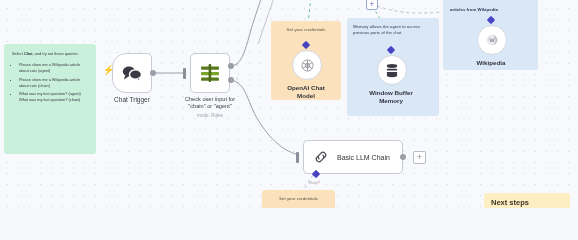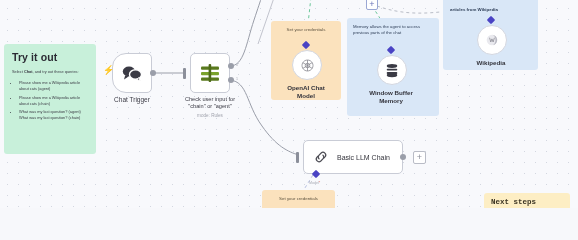--- a/index.html
+++ b/index.html
@@ -38,21 +38,21 @@
   #sticky-creds-llm{left:262px;top:190px;width:73px;height:20px;}
   #sticky-creds-llm .s-cap{font-size:4.4px;color:#5d5340;text-align:center;padding-top:6px;}
 
   #sticky-memory{left:347px;top:18px;width:92px;height:98px;padding:6px 6px 0 6px;box-sizing:border-box;}
   #sticky-memory .s-cap{font-size:4.3px;color:#31415a;line-height:1.5;}
 
   #sticky-wikipedia{left:443px;top:-26px;width:95px;height:96px;padding:6px 7px 0 7px;box-sizing:border-box;}
   #sticky-wikipedia .s-cap{font-size:4.4px;color:#31415a;line-height:1.5;font-weight:600;}
 
   #sticky-nextsteps{left:484px;top:193px;width:86px;height:30px;padding:5px 7px;box-sizing:border-box;}
-  #sticky-nextsteps .s-title{font-size:7.5px;font-weight:700;color:#3b3423;font-family:Liberation Mono, monospace;}
+  #sticky-nextsteps .s-title{font-size:7.5px;font-weight:700;color:#3b3423;}
 
   
   .node{position:absolute;}
   .nbox{
     background:#ffffff;border:1px solid #c9ccd6;border-radius:5px;
     box-sizing:border-box;display:flex;align-items:center;justify-content:center;
   }
   .nlabel{
     position:absolute;left:50%;transform:translateX(-50%);
     text-align:center;white-space:nowrap;color:#3a3a44;
@@ -125,21 +125,20 @@
   <path d="M377,6 C400,14 420,14 440,12" stroke="#b9bdc7" stroke-width="1" fill="none" stroke-dasharray="3,3"></path>
 
   <path d="M490,22 C488,12 486,4 484,-6" stroke="#9aa7d4" stroke-width="1" fill="none" stroke-dasharray="3,3"></path>
 
   <path d="M316,170 L300,196" stroke="#9aa7d4" stroke-width="1" fill="none" stroke-dasharray="3,3" opacity="0.7"></path>
 
   <path d="M306,44 L306,52" stroke="#6bc79a" stroke-width="1" fill="none" stroke-dasharray="3,3"></path>
 </svg>
 
 <div class="sticky green" id="sticky-tryitout">
-  <div class="s-title">Try it out</div>
   <div class="s-sub"><span>Select </span><b>Chat</b><span>, and try out these queries:</span></div>
   <ul>
     <li>Please show me a Wikipedia article about cats (agent)</li>
     <li>Please show me a Wikipedia article about cats (chain)</li>
     <li style="white-space:pre-line;">What was my last question? (agent)
 What was my last question? (chain)</li>
   </ul>
 </div>
 
 <div class="sticky orange" id="sticky-creds-openai">

